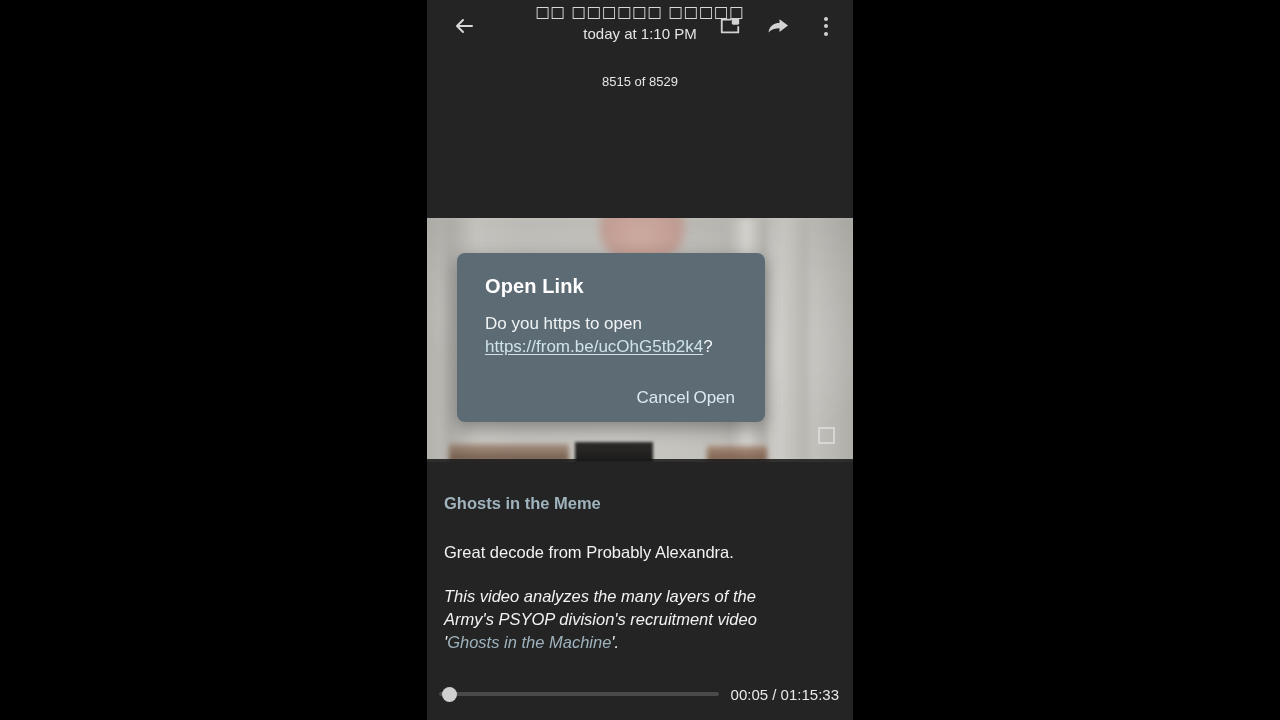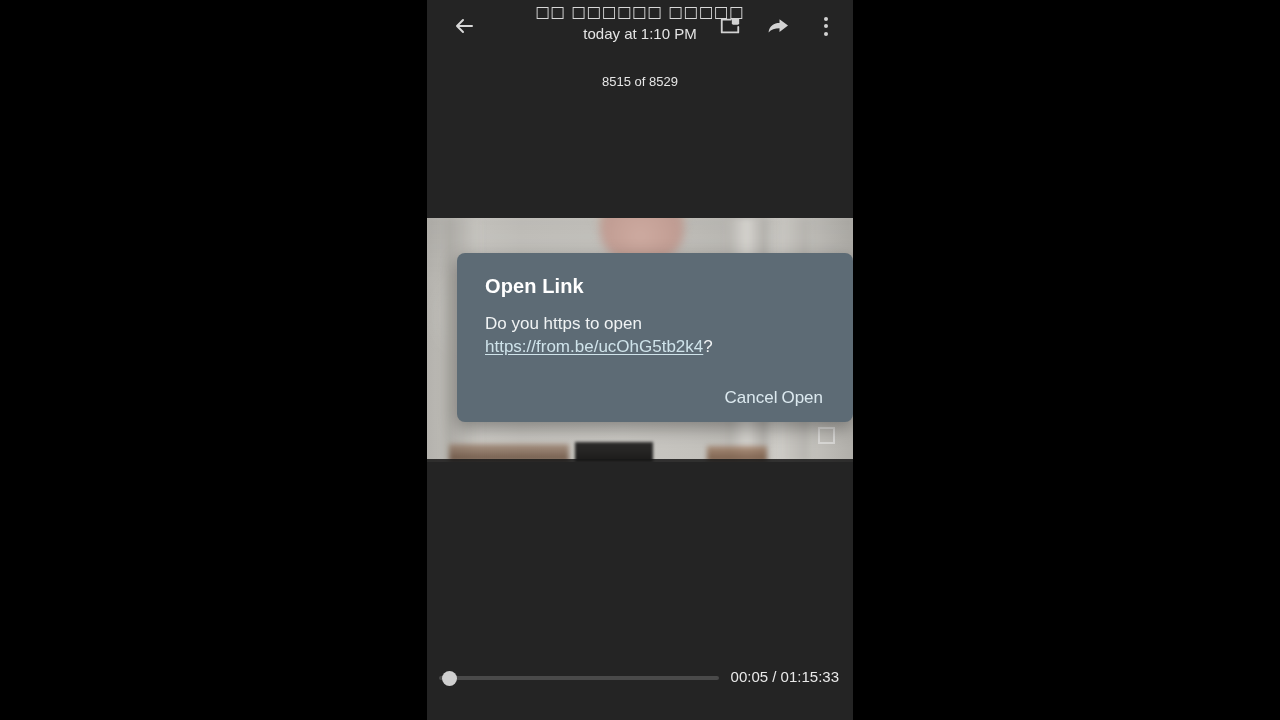--- a/index.html
+++ b/index.html
@@ -242,21 +242,21 @@
   .fs-tl { left: 0; top: 0; border-left: 2px solid #efefef; border-top: 2px solid #efefef; }
   .fs-tr { right: 0; top: 0; border-right: 2px solid #efefef; border-top: 2px solid #efefef; }
   .fs-bl { left: 0; bottom: 0; border-left: 2px solid #efefef; border-bottom: 2px solid #efefef; }
   .fs-br { right: 0; bottom: 0; border-right: 2px solid #efefef; border-bottom: 2px solid #efefef; }
 
   
   .dialog {
     position: absolute;
     left: 30px;
     top: 35px;
-    width: 396px;
+    width: 308px;
     border-radius: 8px;
     background: #5d6b75;
     box-shadow: 0 6px 18px rgba(0,0,0,0.35);
     padding: 22px 0 10px 0;
     box-sizing: border-box;
   }
   .dlg-title {
     margin: 0 0 14px 28px;
     font-size: 20px;
     font-weight: bold;
@@ -327,20 +327,21 @@
   }
 
   
   .player-bar {
     position: absolute;
     left: 0;
     bottom: 0;
     width: 426px;
     height: 52px;
     display: flex;
+    align-items: center;
     padding: 0 14px 0 12px;
     box-sizing: border-box;
     gap: 12px;
   }
   .seek {
     position: relative;
     flex: 1;
     height: 20px;
     display: flex;
     align-items: center;
@@ -433,20 +434,25 @@
       <div class="dialog">
         <div class="dlg-title">Open Link</div>
         <div class="dlg-msg"><span>Do you https to open </span><span class="dlg-link">https://from.be/ucOhG5tb2k4</span><span>?</span></div>
         <div class="dlg-actions">
           <button class="dlg-btn">Cancel</button>
           <button class="dlg-btn">Open</button>
         </div>
       </div>
     </div>
 
+    <div class="caption">
+      <div class="cap-title">Ghosts in the Meme</div>
+      <p class="cap-body">Great decode from Probably Alexandra.</p>
+      <p class="cap-italic"><span>This video analyzes the many layers of the Army's PSYOP division's recruitment video '</span><span class="cap-inline-link">Ghosts in the Machine</span><span>'.</span></p>
+    </div>
 
     <div class="player-bar">
       <div class="seek">
         <div class="seek-track"></div>
         <div class="seek-thumb"></div>
       </div>
       <span class="time">00:05 / 01:15:33</span>
     </div>
 
   </div>

